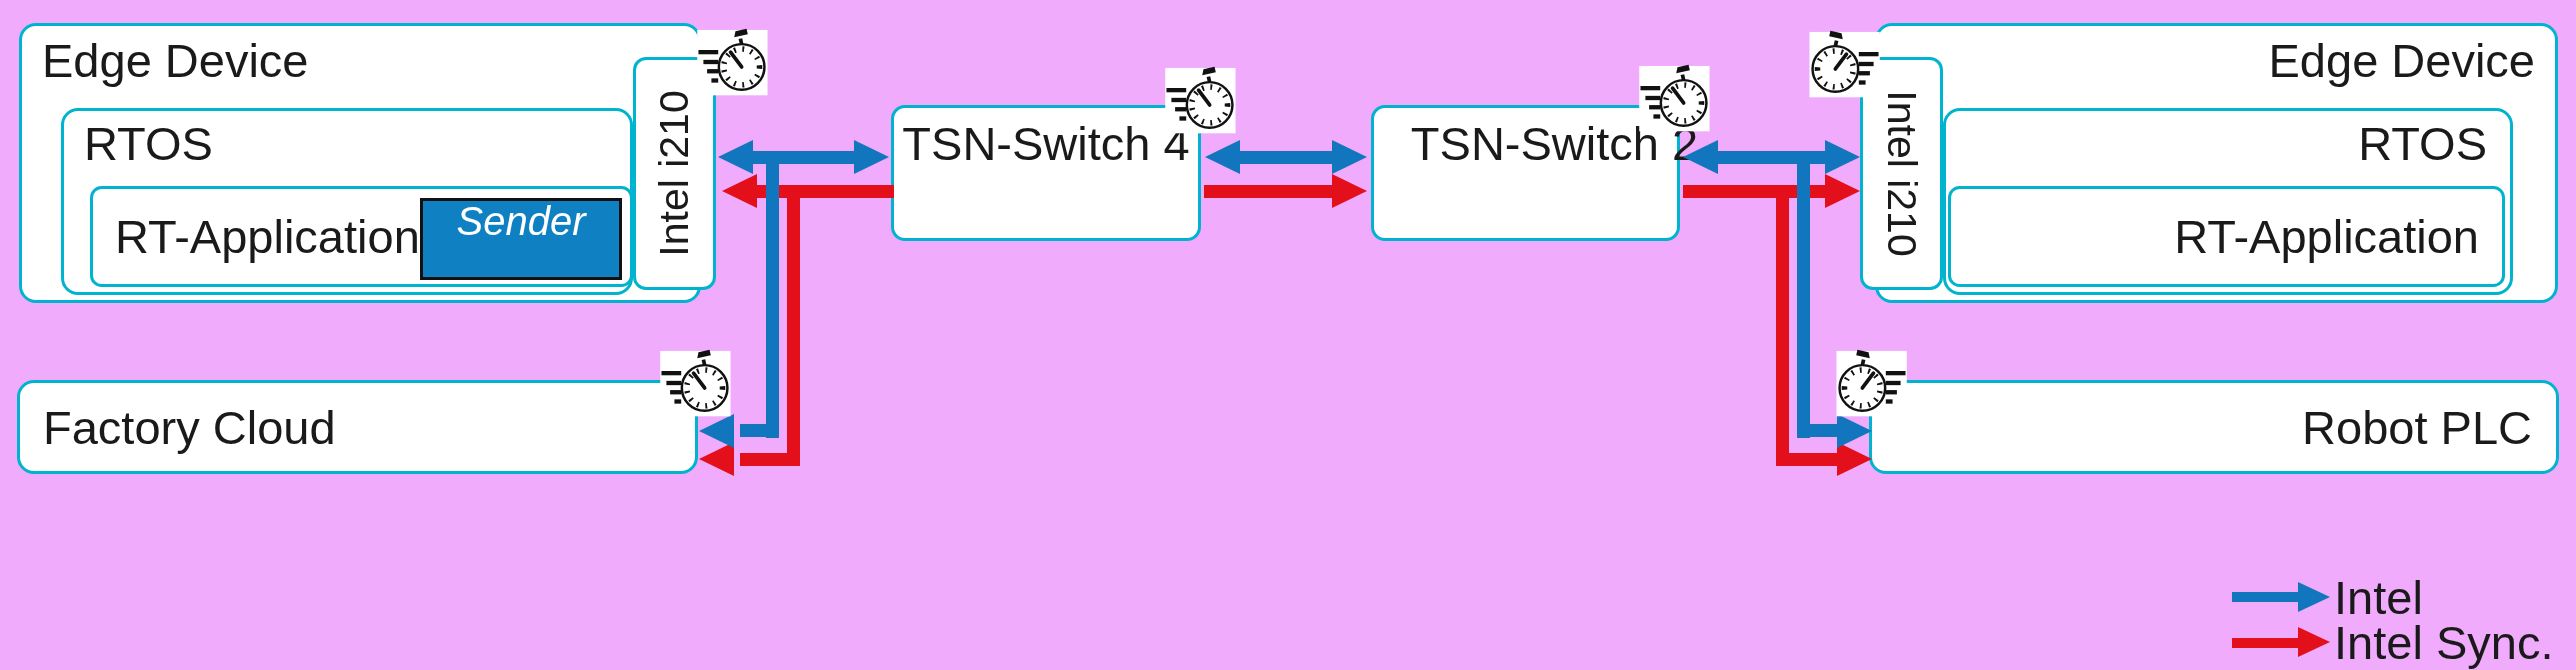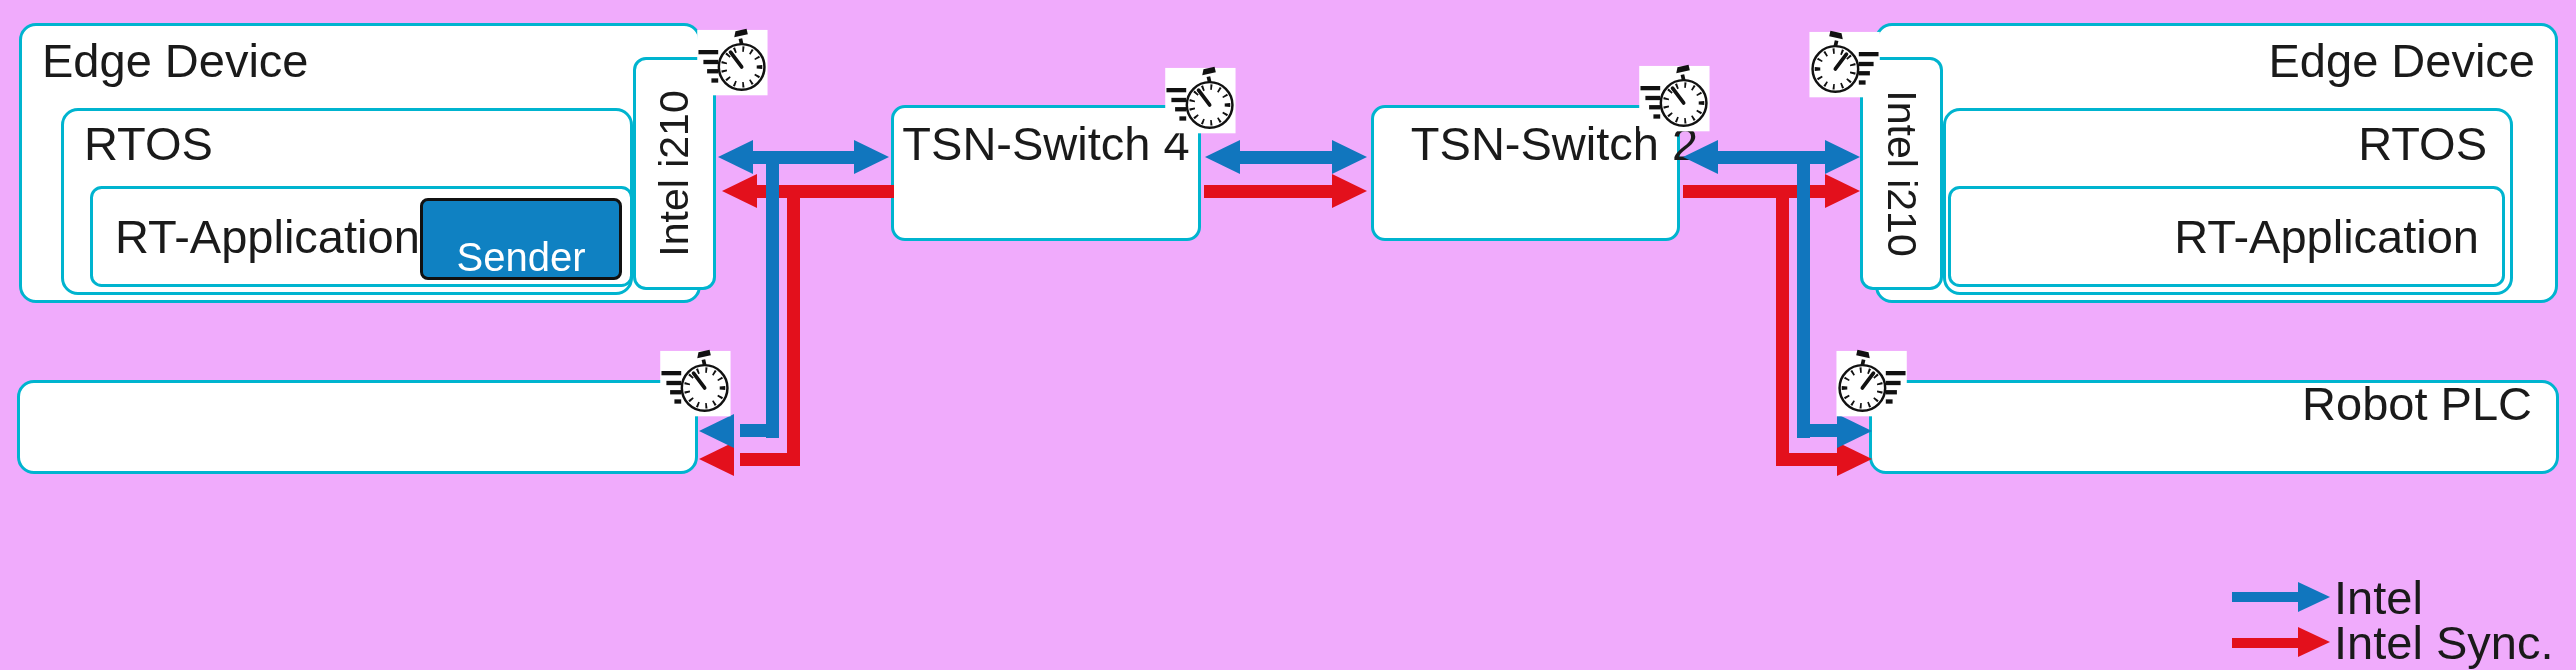--- a/index.html
+++ b/index.html
@@ -15,23 +15,23 @@
   .canvas{
     position:relative;width:2576px;height:670px;background:#f0abfc;overflow:hidden;
     font-family:"Liberation Sans","DejaVu Sans",sans-serif;color:var(--label-text);
   }
   .node{
     position:absolute;background:#fff;border:3.2px solid var(--box-border);
     border-radius:17px;box-sizing:border-box;z-index:1;
   }
   .chip{ 
     position:absolute;background:var(--sender-fill);border:3.9px solid var(--sender-border);
-    border-radius:8px;box-sizing:border-box;z-index:2;
-    display:flex;align-items:flex-end;justify-content:center;
-    color:#fff;font-size:40px;line-height:1;
+    border-radius:0;box-sizing:border-box;z-index:2;
+    display:flex;align-items:flex-start;justify-content:center;
+    color:#fff;font-size:40px;line-height:1;font-style:italic;
   }
   .lbl{
     position:absolute;font-size:47px;line-height:1;white-space:nowrap;z-index:2;
     color:var(--label-text);
   }
   .lbl.right{text-align:right;}
   .lbl.center{text-align:center;}
   .vlabel-box{display:flex;align-items:center;justify-content:center;z-index:2;}
   .vlabel{font-size:41px;line-height:1;white-space:nowrap;}
   .rot-ccw{transform:rotate(-90deg);}
@@ -64,38 +64,39 @@
   <div class="lbl" style="left:84px;top:120px;">RTOS</div>
   <div class="lbl" style="left:115px;top:213px;">RT-Application</div>
   <div class="chip" style="left:420px;top:198px;width:202px;height:82px;">
     <span>Sender</span>
   </div>
   <div class="node vlabel-box" style="left:633px;top:57px;width:83px;height:233px;border-radius:13px;">
     <span class="vlabel rot-ccw">Intel i210</span>
   </div>
 
   <div class="node" style="left:17.4px;top:380px;width:681px;height:94px;"></div>
+  <div class="lbl" style="left:43px;top:404px;">Factory Cloud</div>
 
   <div class="node" style="left:891px;top:105px;width:310px;height:136px;border-radius:14px;"></div>
   <div class="lbl center" style="left:891px;top:120px;width:310px;">TSN-Switch 4</div>
   <div class="node" style="left:1371px;top:105px;width:309px;height:136px;border-radius:14px;"></div>
   <div class="lbl center" style="left:1371px;top:120px;width:367px;">TSN-Switch 2</div>
 
   <div class="node" style="left:1875px;top:23px;width:683px;height:280px;"></div>
   <div class="node" style="left:1943px;top:108px;width:570px;height:187px;"></div>
   <div class="node" style="left:1948px;top:186px;width:557px;height:101px;border-radius:11.6px;"></div>
   <div class="lbl right" style="left:1889px;top:37px;width:646px;">Edge Device</div>
   <div class="lbl right" style="left:1873px;top:120px;width:614px;">RTOS</div>
   <div class="lbl right" style="left:1873px;top:213px;width:606px;">RT-Application</div>
   <div class="node vlabel-box" style="left:1860px;top:57px;width:83px;height:233px;border-radius:13px;">
     <span class="vlabel rot-cw">Intel i210</span>
   </div>
 
   <div class="node" style="left:1869px;top:380px;width:690px;height:94px;"></div>
-  <div class="lbl right" style="left:1873px;top:380px;width:659px;">Robot PLC</div>
+  <div class="lbl right" style="left:1873px;top:404px;width:659px;">Robot PLC</div>
 
   <div class="ah left blue" style="left:718px;top:140px;"></div>
   <div class="shaft blue" style="left:749px;top:151px;width:109px;height:13px;"></div>
   <div class="ah right blue" style="left:854px;top:140px;"></div>
 
   <div class="ah left blue" style="left:1205px;top:140px;"></div>
   <div class="shaft blue" style="left:1238px;top:151px;width:97px;height:13px;"></div>
   <div class="ah right blue" style="left:1332px;top:140px;"></div>
 
   <div class="ah left blue" style="left:1683px;top:140px;"></div>

